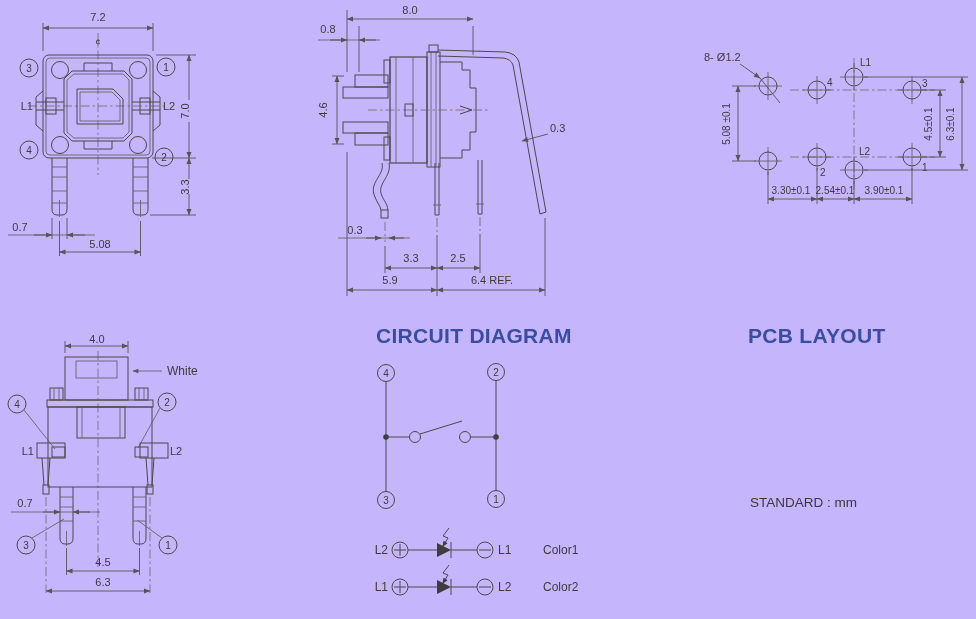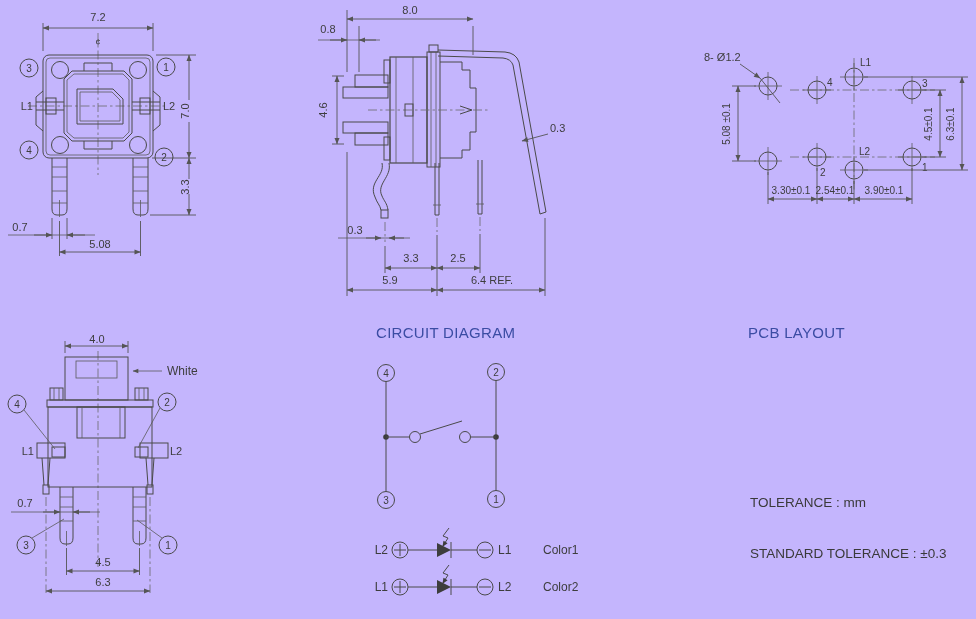--- a/index.html
+++ b/index.html
@@ -7,21 +7,21 @@
          font-family:"Liberation Sans",sans-serif;}
   .sheet svg{position:absolute;overflow:visible;}
   .ln{stroke:#4a4a4a;stroke-width:1;fill:none;}
   .ln2{stroke:#4a4a4a;stroke-width:1.2;fill:none;}
   .thin{stroke:#5a5a5a;stroke-width:.8;fill:none;}
   .dim{stroke:#555;stroke-width:.9;fill:none;}
   .cl{stroke:#6a6a6a;stroke-width:.8;fill:none;stroke-dasharray:9 3 2.5 3;}
   .fill{fill:#3d3d3d;stroke:none;}
   text{font-family:"Liberation Sans",sans-serif;fill:#3d3d3d;}
   .t11{font-size:11px;} .t10{font-size:10px;} .t12{font-size:12px;} .t9{font-size:9px;}
-  .title{position:absolute;font-weight:normal;font-size:15px;letter-spacing:.3px;}
+  .title{position:absolute;font-weight:bold;font-size:21px;letter-spacing:.3px;}
   .notes{position:absolute;font-size:13.5px;color:#3a3a3a;line-height:17px;white-space:pre;}
 </style>
 </head>
 <body>
 
 <div class="sheet">
 
   <svg style="left:0;top:5px" width="230" height="265" viewBox="0 0 230 265">
     <defs>
       <marker id="fa" viewBox="0 0 10 10" refX="9.5" refY="5" markerWidth="10" markerHeight="7" orient="auto-start-reverse">
@@ -352,17 +352,16 @@
       <circle class="ln" cx="145" cy="242" r="8"></circle>
       <path class="ln" d="M139,242H151"></path>
       <text class="t12" x="158" y="246">L2</text>
       <text class="t12" x="203" y="246">Color2</text>
     </g>
   </svg>
 
   <div class="title" style="left:748px;top:324px;color:#3b4ca3">PCB LAYOUT</div>
 
   <div class="notes" style="left:750px;top:460px">
-    <div>TOLERANCE : mm</div>
-    <div>STANDARD TOLERANCE : ±0.3</div>
+    <div>STANDARD : mm</div>
   </div>
 
 </div>
 
 </body></html>

